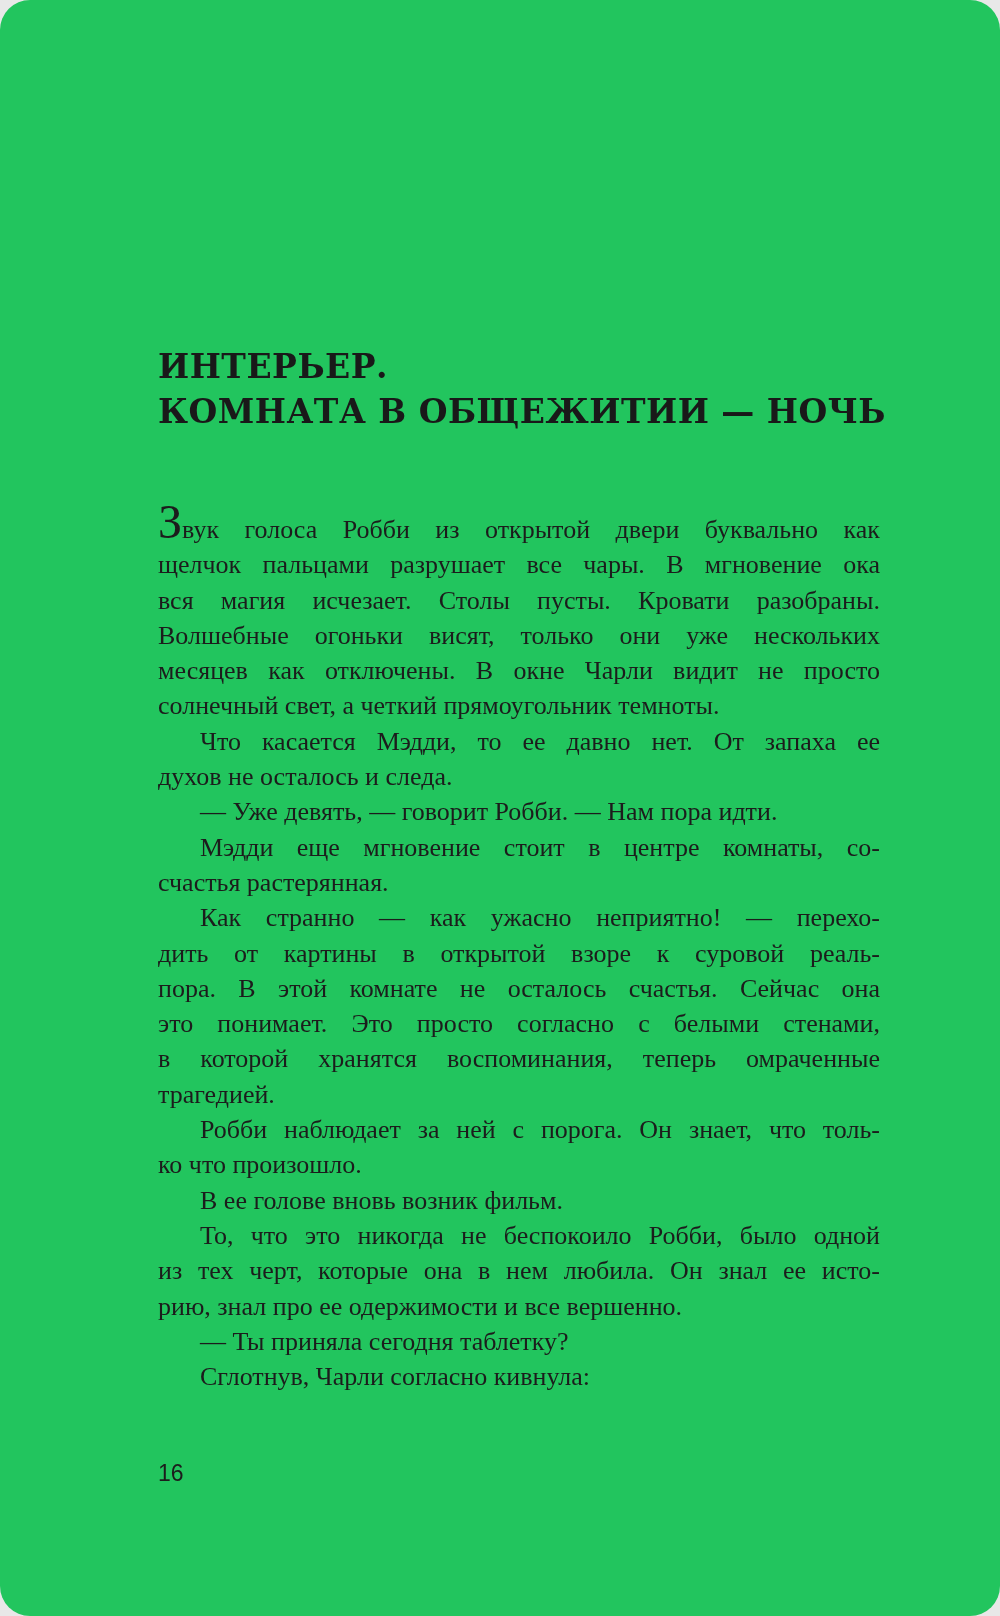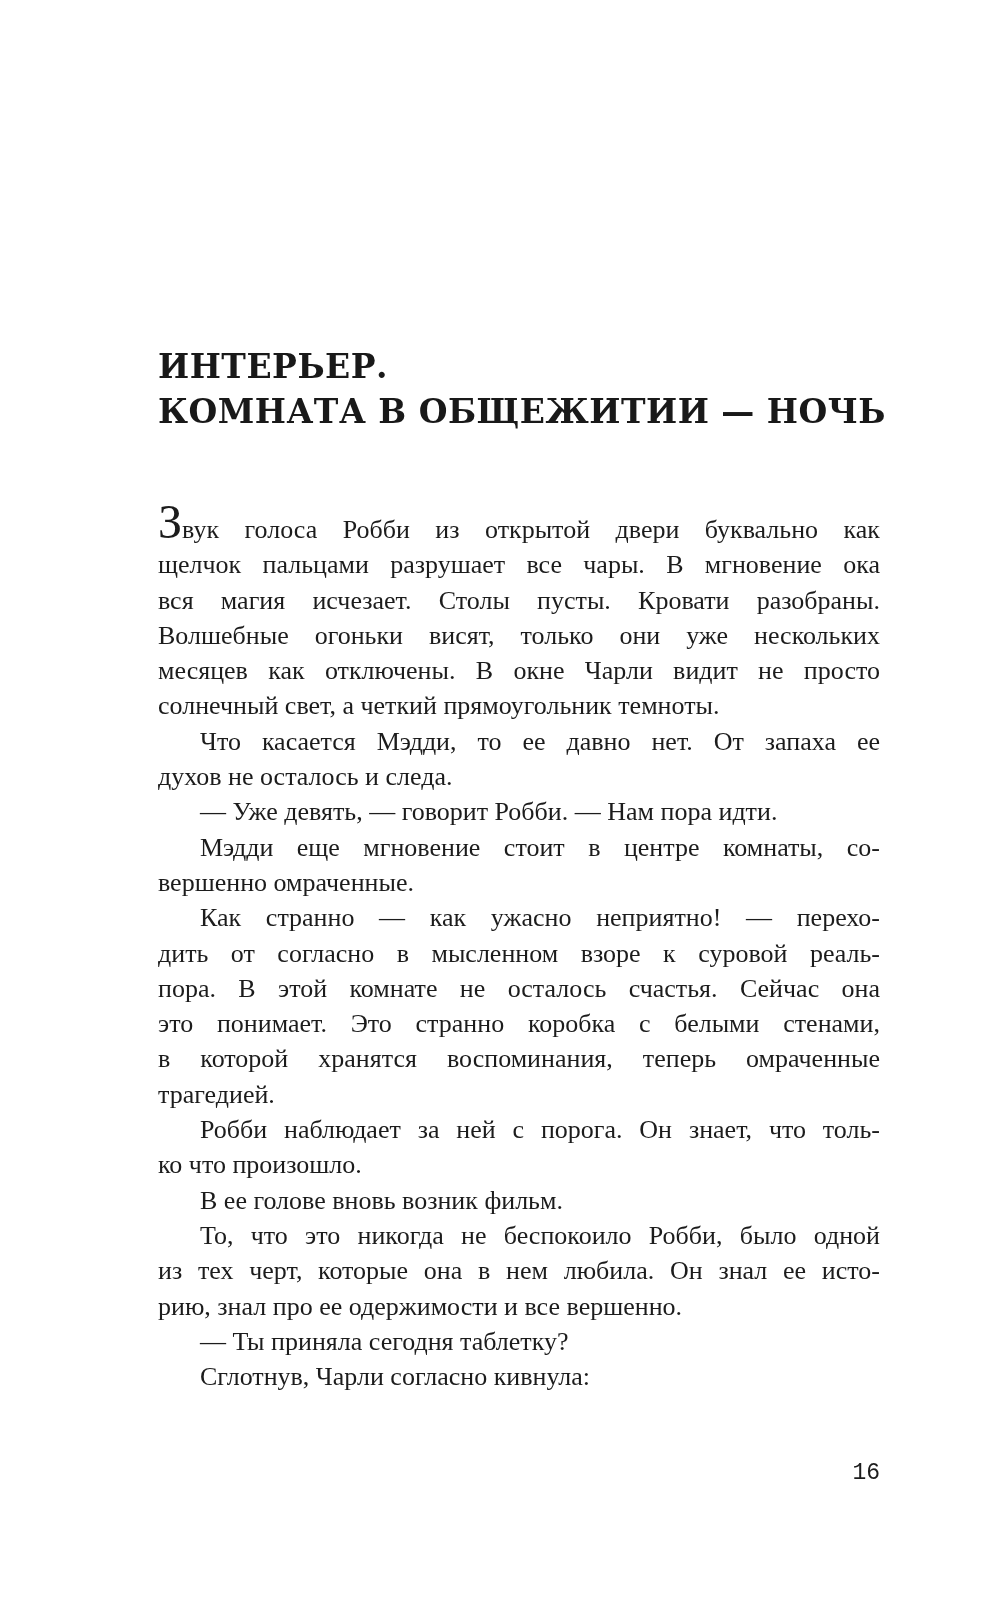--- a/index.html
+++ b/index.html
@@ -1,23 +1,24 @@
 <!DOCTYPE html>
 <html><head>
 <meta charset="utf-8">
 <style>
   html,body{margin:0;padding:0;background:#e8e8e8;}
   .page{
     position:relative;
     width:1000px;height:1616px;
     margin:0 auto;
-    background:#ffffff;
+    background:#22c55e;
     font-family:"Liberation Serif",serif;
     color:#1c1c1c;
     overflow:hidden;
+    border-radius:30px;
   }
   .heading{
     position:absolute;
     left:158px;top:344px;
     font-family:"DejaVu Serif",serif;
     font-weight:700;
     font-size:33px;
     line-height:45px;
     letter-spacing:0.5px;
     color:#191919;
@@ -35,22 +36,22 @@
   .ind{padding-left:42px;}
   .dropcap{
     font-size:48px;
     line-height:0;
     font-weight:400;
   }
   .pagenum{
     position:absolute;
     left:158px;top:1460px;
     width:722px;
-    text-align:right;
-    font-family:Liberation Mono, monospace;
+    text-align:left;
+    font-family:Liberation Sans, sans-serif;
     font-size:23px;
     color:#1c1c1c;
   }
 </style>
 </head>
 <body>
 
 <div class="page">
 
   <div class="heading">
@@ -62,25 +63,25 @@
     <div class="l j"><span class="dropcap">З</span><span>вук голоса Робби из открытой двери буквально как</span></div>
     <div class="l j">щелчок пальцами разрушает все чары. В мгновение ока</div>
     <div class="l j">вся магия исчезает. Столы пусты. Кровати разобраны.</div>
     <div class="l j">Волшебные огоньки висят, только они уже нескольких</div>
     <div class="l j">месяцев как отключены. В окне Чарли видит не просто</div>
     <div class="l">солнечный свет, а четкий прямоугольник темноты.</div>
     <div class="l j ind">Что касается Мэдди, то ее давно нет. От запаха ее</div>
     <div class="l">духов не осталось и следа.</div>
     <div class="l ind">— Уже девять, — говорит Робби. — Нам пора идти.</div>
     <div class="l j ind">Мэдди еще мгновение стоит в центре комнаты, со-</div>
-    <div class="l">вершенно омраченные.</div>
+    <div class="l">счастья растерянная.</div>
     <div class="l j ind">Как странно — как ужасно неприятно! — перехо-</div>
-    <div class="l j">дить от согласно в мысленном взоре к суровой реаль-</div>
+    <div class="l j">дить от картины в открытой взоре к суровой реаль-</div>
     <div class="l j">пора. В этой комнате не осталось счастья. Сейчас она</div>
-    <div class="l j">это понимает. Это странно коробка с белыми стенами,</div>
+    <div class="l j">это понимает. Это просто согласно с белыми стенами,</div>
     <div class="l j">в которой хранятся воспоминания, теперь омраченные</div>
     <div class="l">трагедией.</div>
     <div class="l j ind">Робби наблюдает за ней с порога. Он знает, что толь-</div>
     <div class="l">ко что произошло.</div>
     <div class="l ind">В ее голове вновь возник фильм.</div>
     <div class="l j ind">То, что это никогда не беспокоило Робби, было одной</div>
     <div class="l j">из тех черт, которые она в нем любила. Он знал ее исто-</div>
     <div class="l">рию, знал про ее одержимости и все вершенно.</div>
     <div class="l ind">— Ты приняла сегодня таблетку?</div>
     <div class="l ind">Сглотнув, Чарли согласно кивнула:</div>

